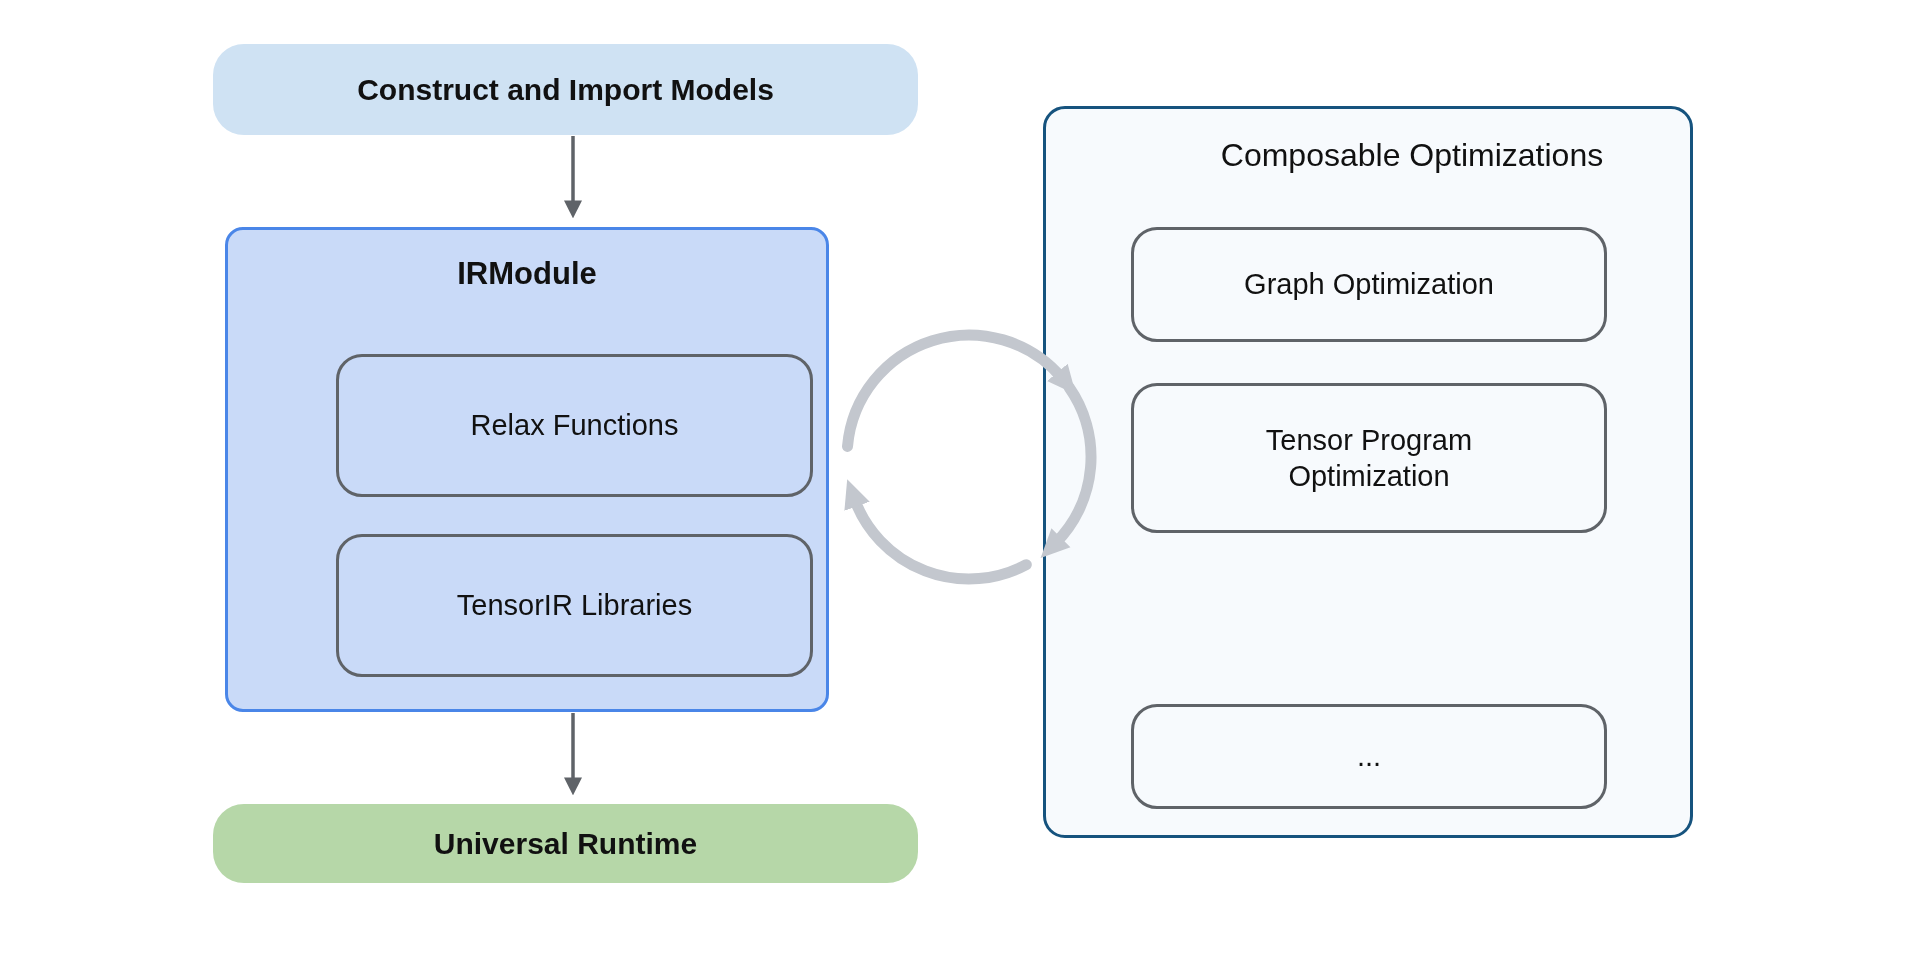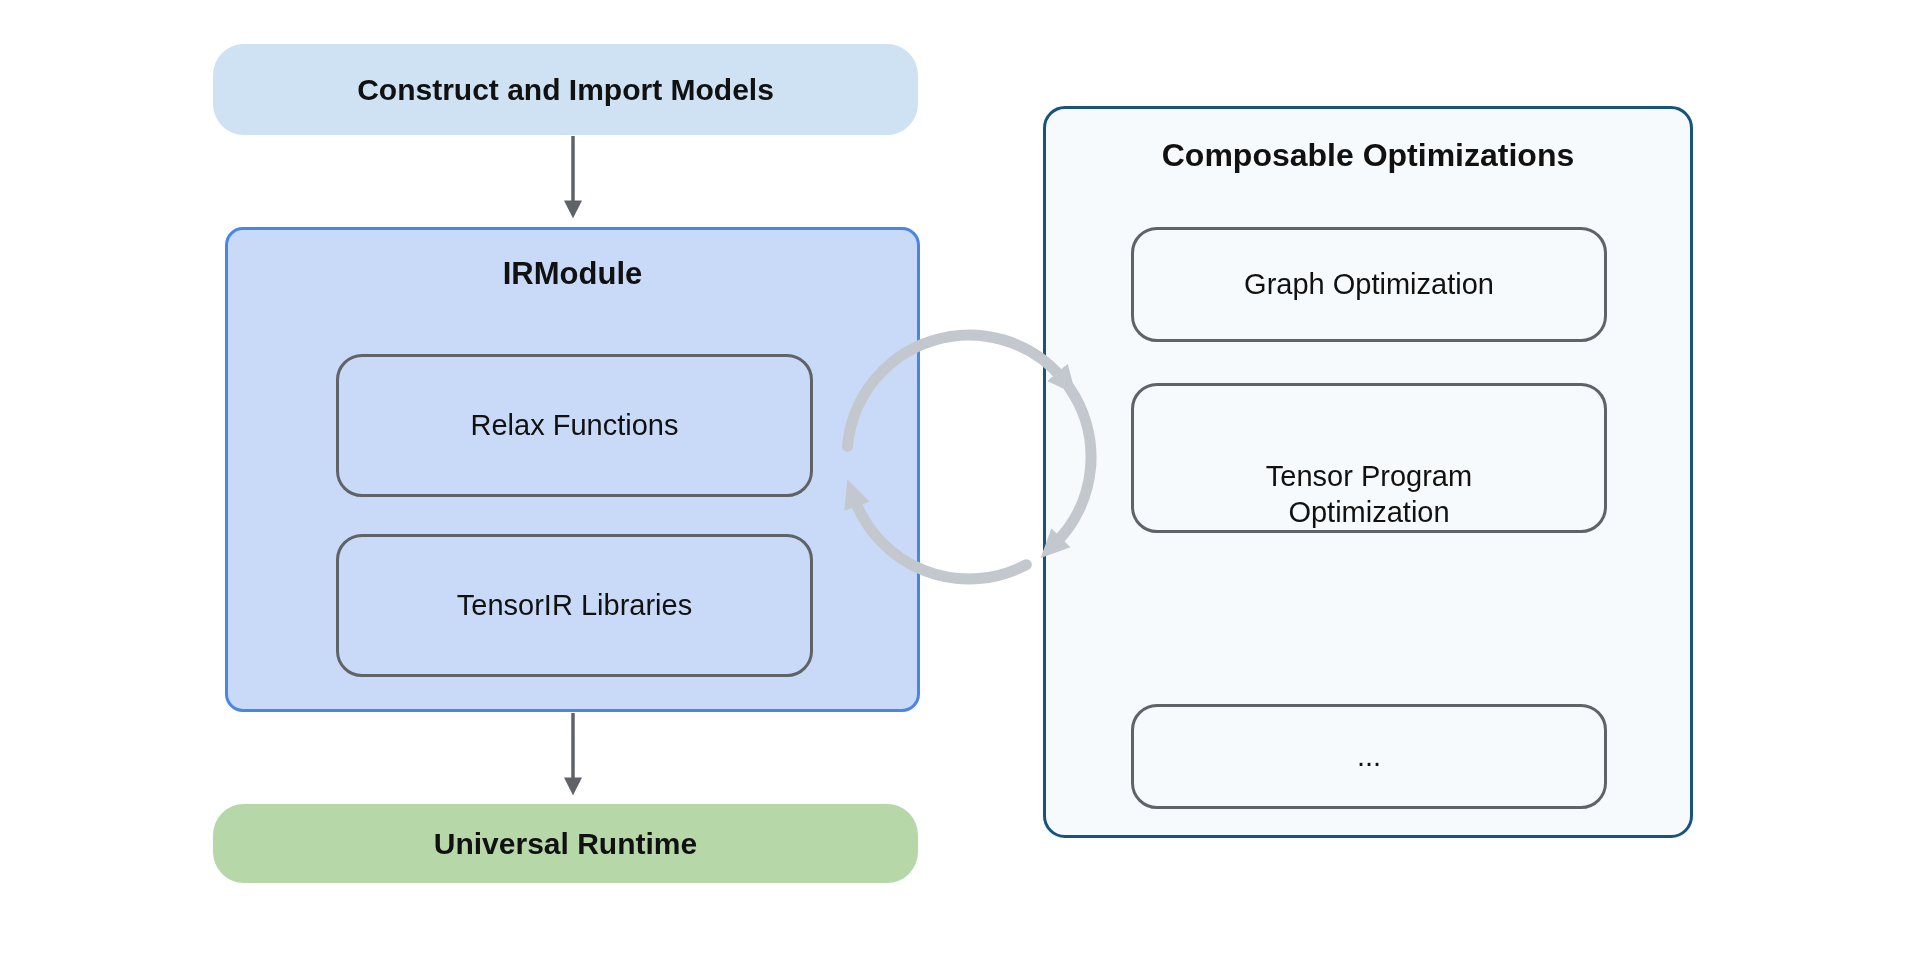--- a/index.html
+++ b/index.html
@@ -20,21 +20,21 @@
     text-align: center;
   }
 
   
   #construct-box {
     left: 213px; top: 44px; width: 705px; height: 91px;
     background: #cfe2f3;
     font-size: 30px; font-weight: bold;
   }
   #irmodule-box {
-    left: 225px; top: 227px; width: 695px; height: 485px;
+    left: 225px; top: 227px; width: 604px; height: 485px;
     background: #c9daf8;
     border: 3px solid #4a86e8;
     border-radius: 18px;
     box-sizing: border-box;
   }
   #irmodule-title {
     position: absolute; left: 0; top: 26px; width: 100%;
     text-align: center;
     font-size: 31px; font-weight: bold;
   }
@@ -58,34 +58,34 @@
   #opt-panel {
     left: 1043px; top: 106px; width: 650px; height: 732px;
     background: #f7fafd;
     border: 3px solid #16537e;
     border-radius: 22px;
     box-sizing: border-box;
   }
   #opt-title {
     position: absolute; left: 0; top: 28px; width: 100%;
     text-align: center;
-    font-size: 32px; font-weight: bold;
+    font-size: 32px; font-weight: normal; padding-left: 44px;
   }
   .opt-box {
     position: absolute;
     left: 85px; width: 476px;
     border: 3px solid #5f6368;
     border-radius: 26px;
     box-sizing: border-box;
     background: #f7fafd;
     font-size: 29px;
     line-height: 1.25;
   }
   #opt-box-0 { top: 118px; height: 115px; }
-  #opt-box-1 { top: 274px; height: 150px; align-items: flex-end; }
+  #opt-box-1 { top: 274px; height: 150px; }
   #opt-box-1 .opt-label { max-width: 330px; }
   #opt-box-2 { top: 452px; height: 115px; }
   #opt-box-3 { top: 595px; height: 105px; }
 
   
   #arrow-layer {
     position: absolute;
     left: 0; top: 0;
     width: 1920px; height: 953px;
     pointer-events: none;

